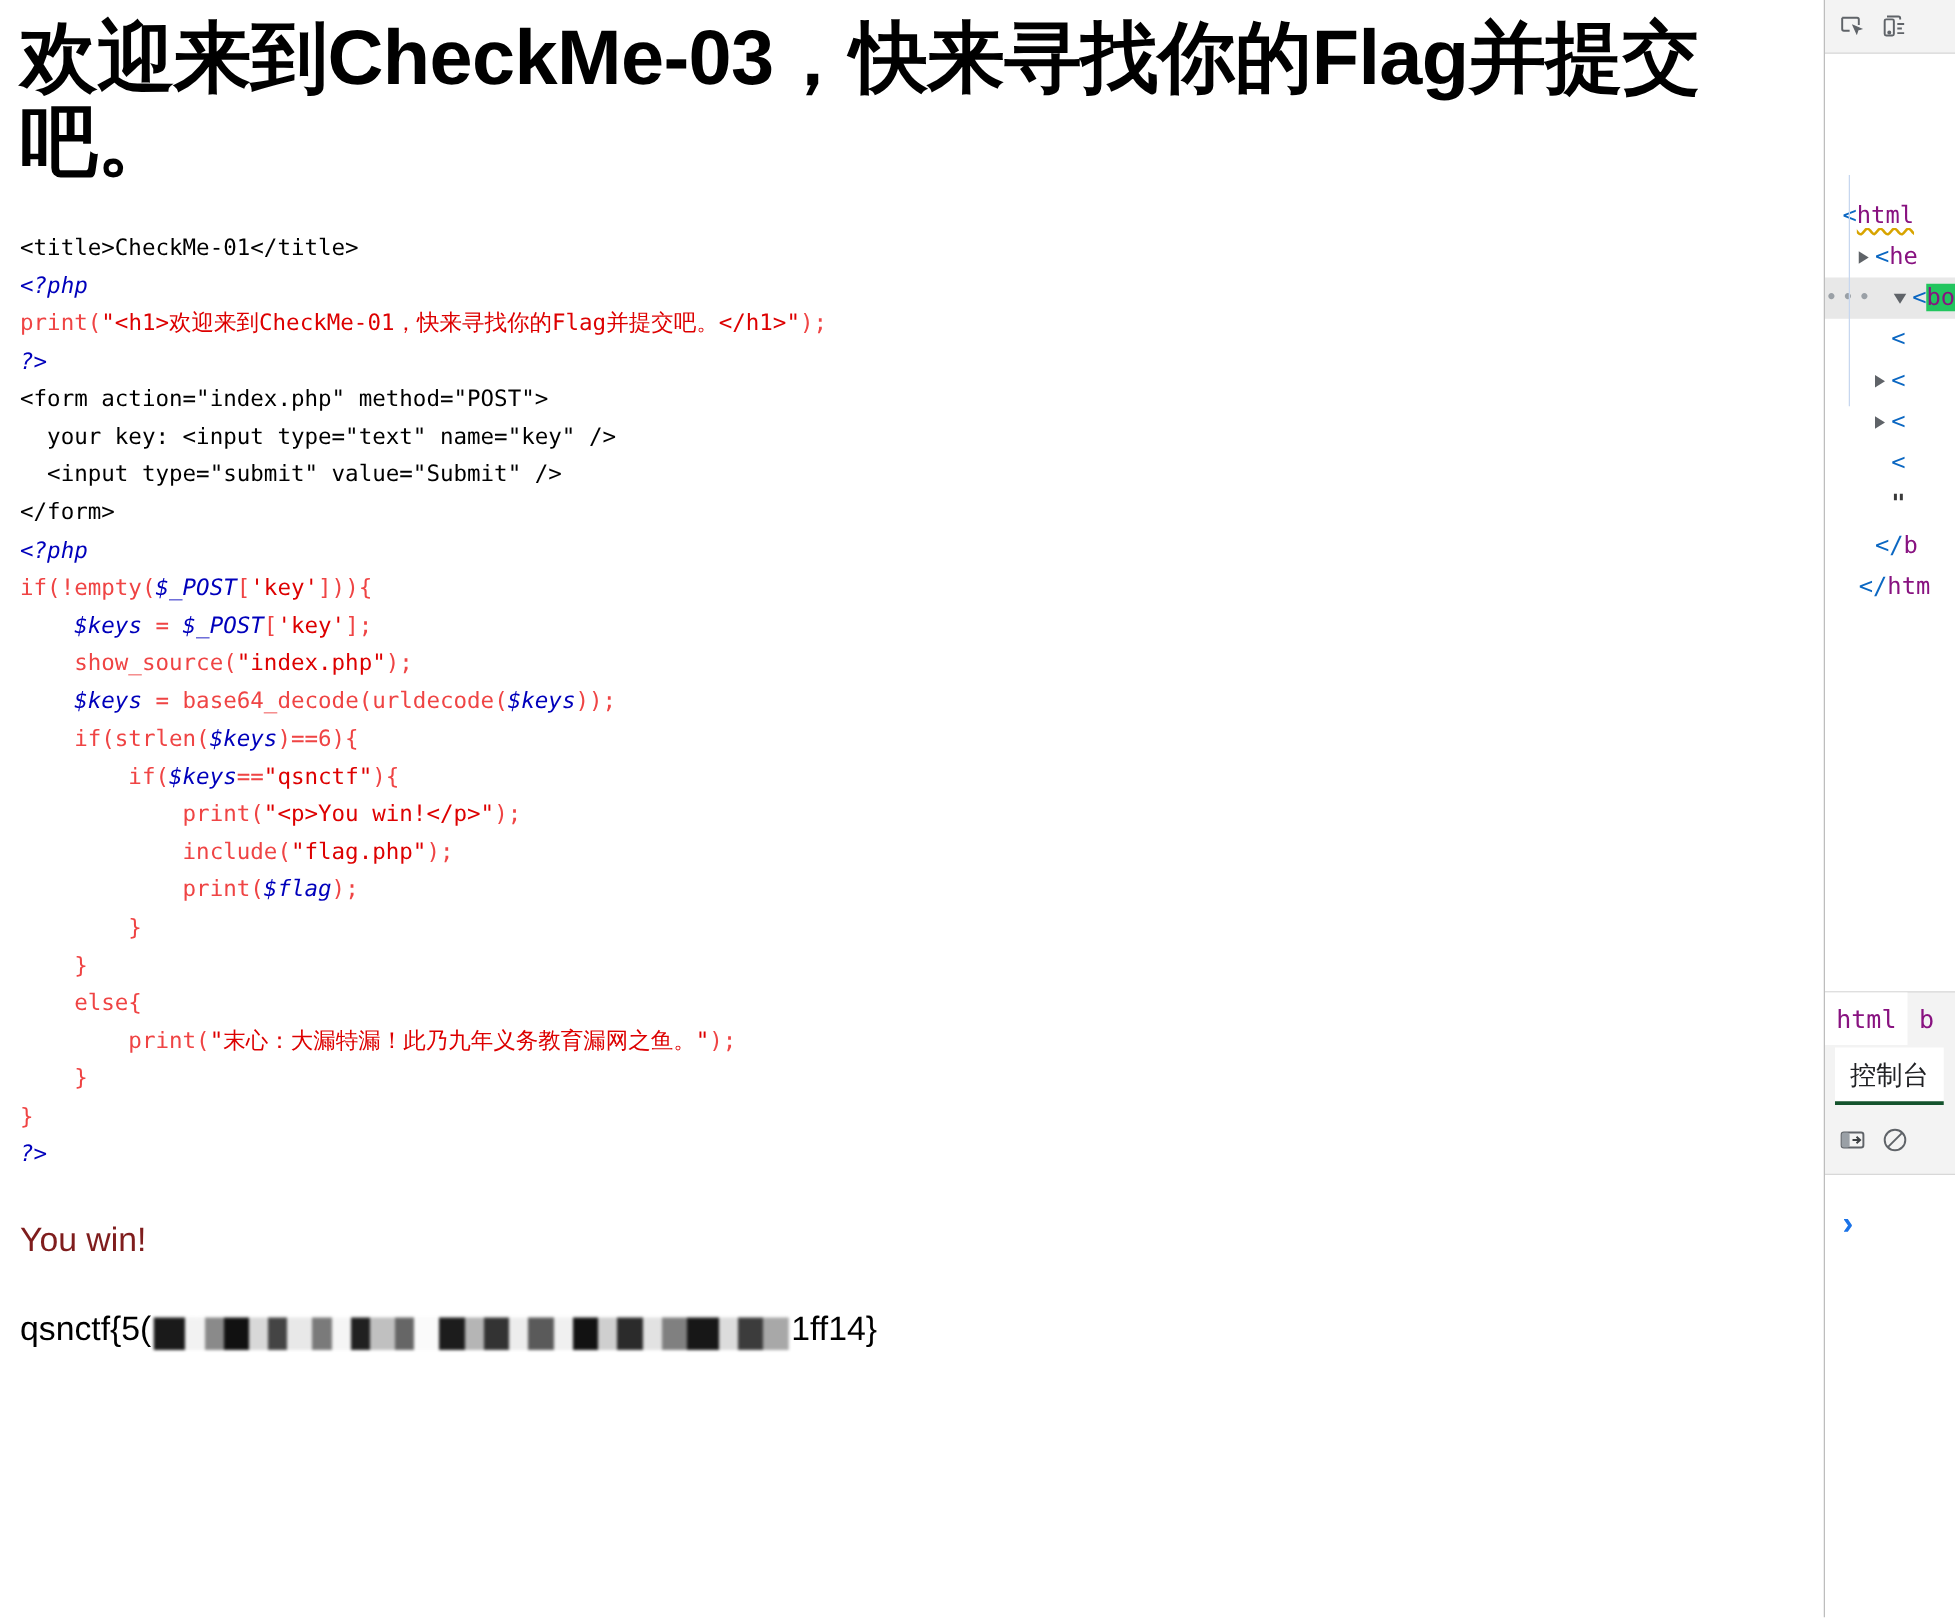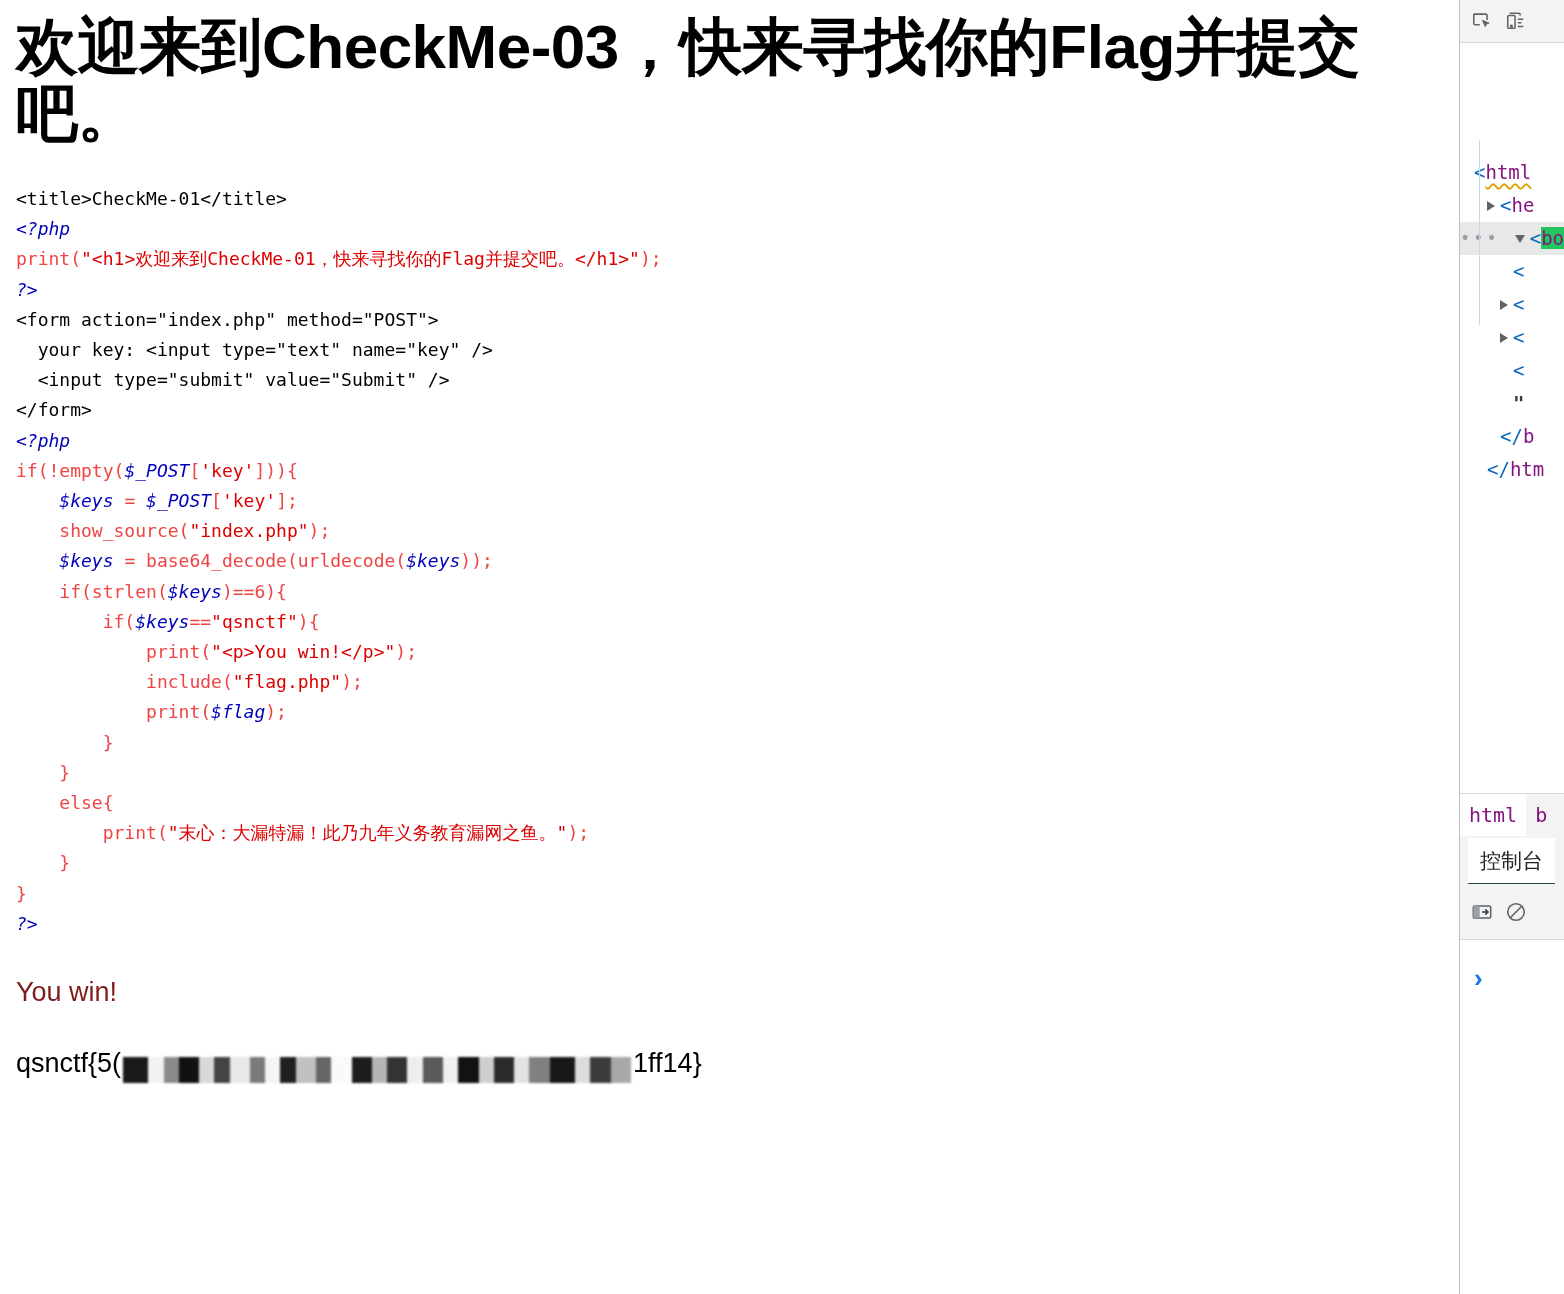--- a/index.html
+++ b/index.html
@@ -93,21 +93,21 @@
     font-size: 27px;
     color: #7f1d1d;
     font-family: "Liberation Sans", sans-serif;
   }
   .flag-line {
     margin-top: 40px;
     font-size: 27px;
     color: #000;
     font-family: "Liberation Sans", sans-serif;
     display: flex;
-    align-items: flex-end;
+    align-items: center;
   }
   .redacted {
     display: inline-block;
     width: 508px;
     height: 26px;
     margin: 0 2px;
     position: relative;
     top: 4px;
     overflow: hidden;
     background:
@@ -214,21 +214,21 @@
     display: flex;
     align-items: flex-end;
   }
   .dt-tab {
     height: 46px;
     line-height: 46px;
     padding: 0 12px;
     font-size: 21px;
     color: #202124;
     background: #ffffff;
-    border-bottom: 1px solid #14532d;
+    border-bottom: 3px solid #14532d;
     box-sizing: border-box;
     margin-left: 8px;
   }
   .dt-console-toolbar {
     position: absolute;
     left: 0; top: 884px;
     width: 105px; height: 56px;
     background: #f3f3f3;
     border-bottom: 1px solid #d8d8d8;
     display: flex;

